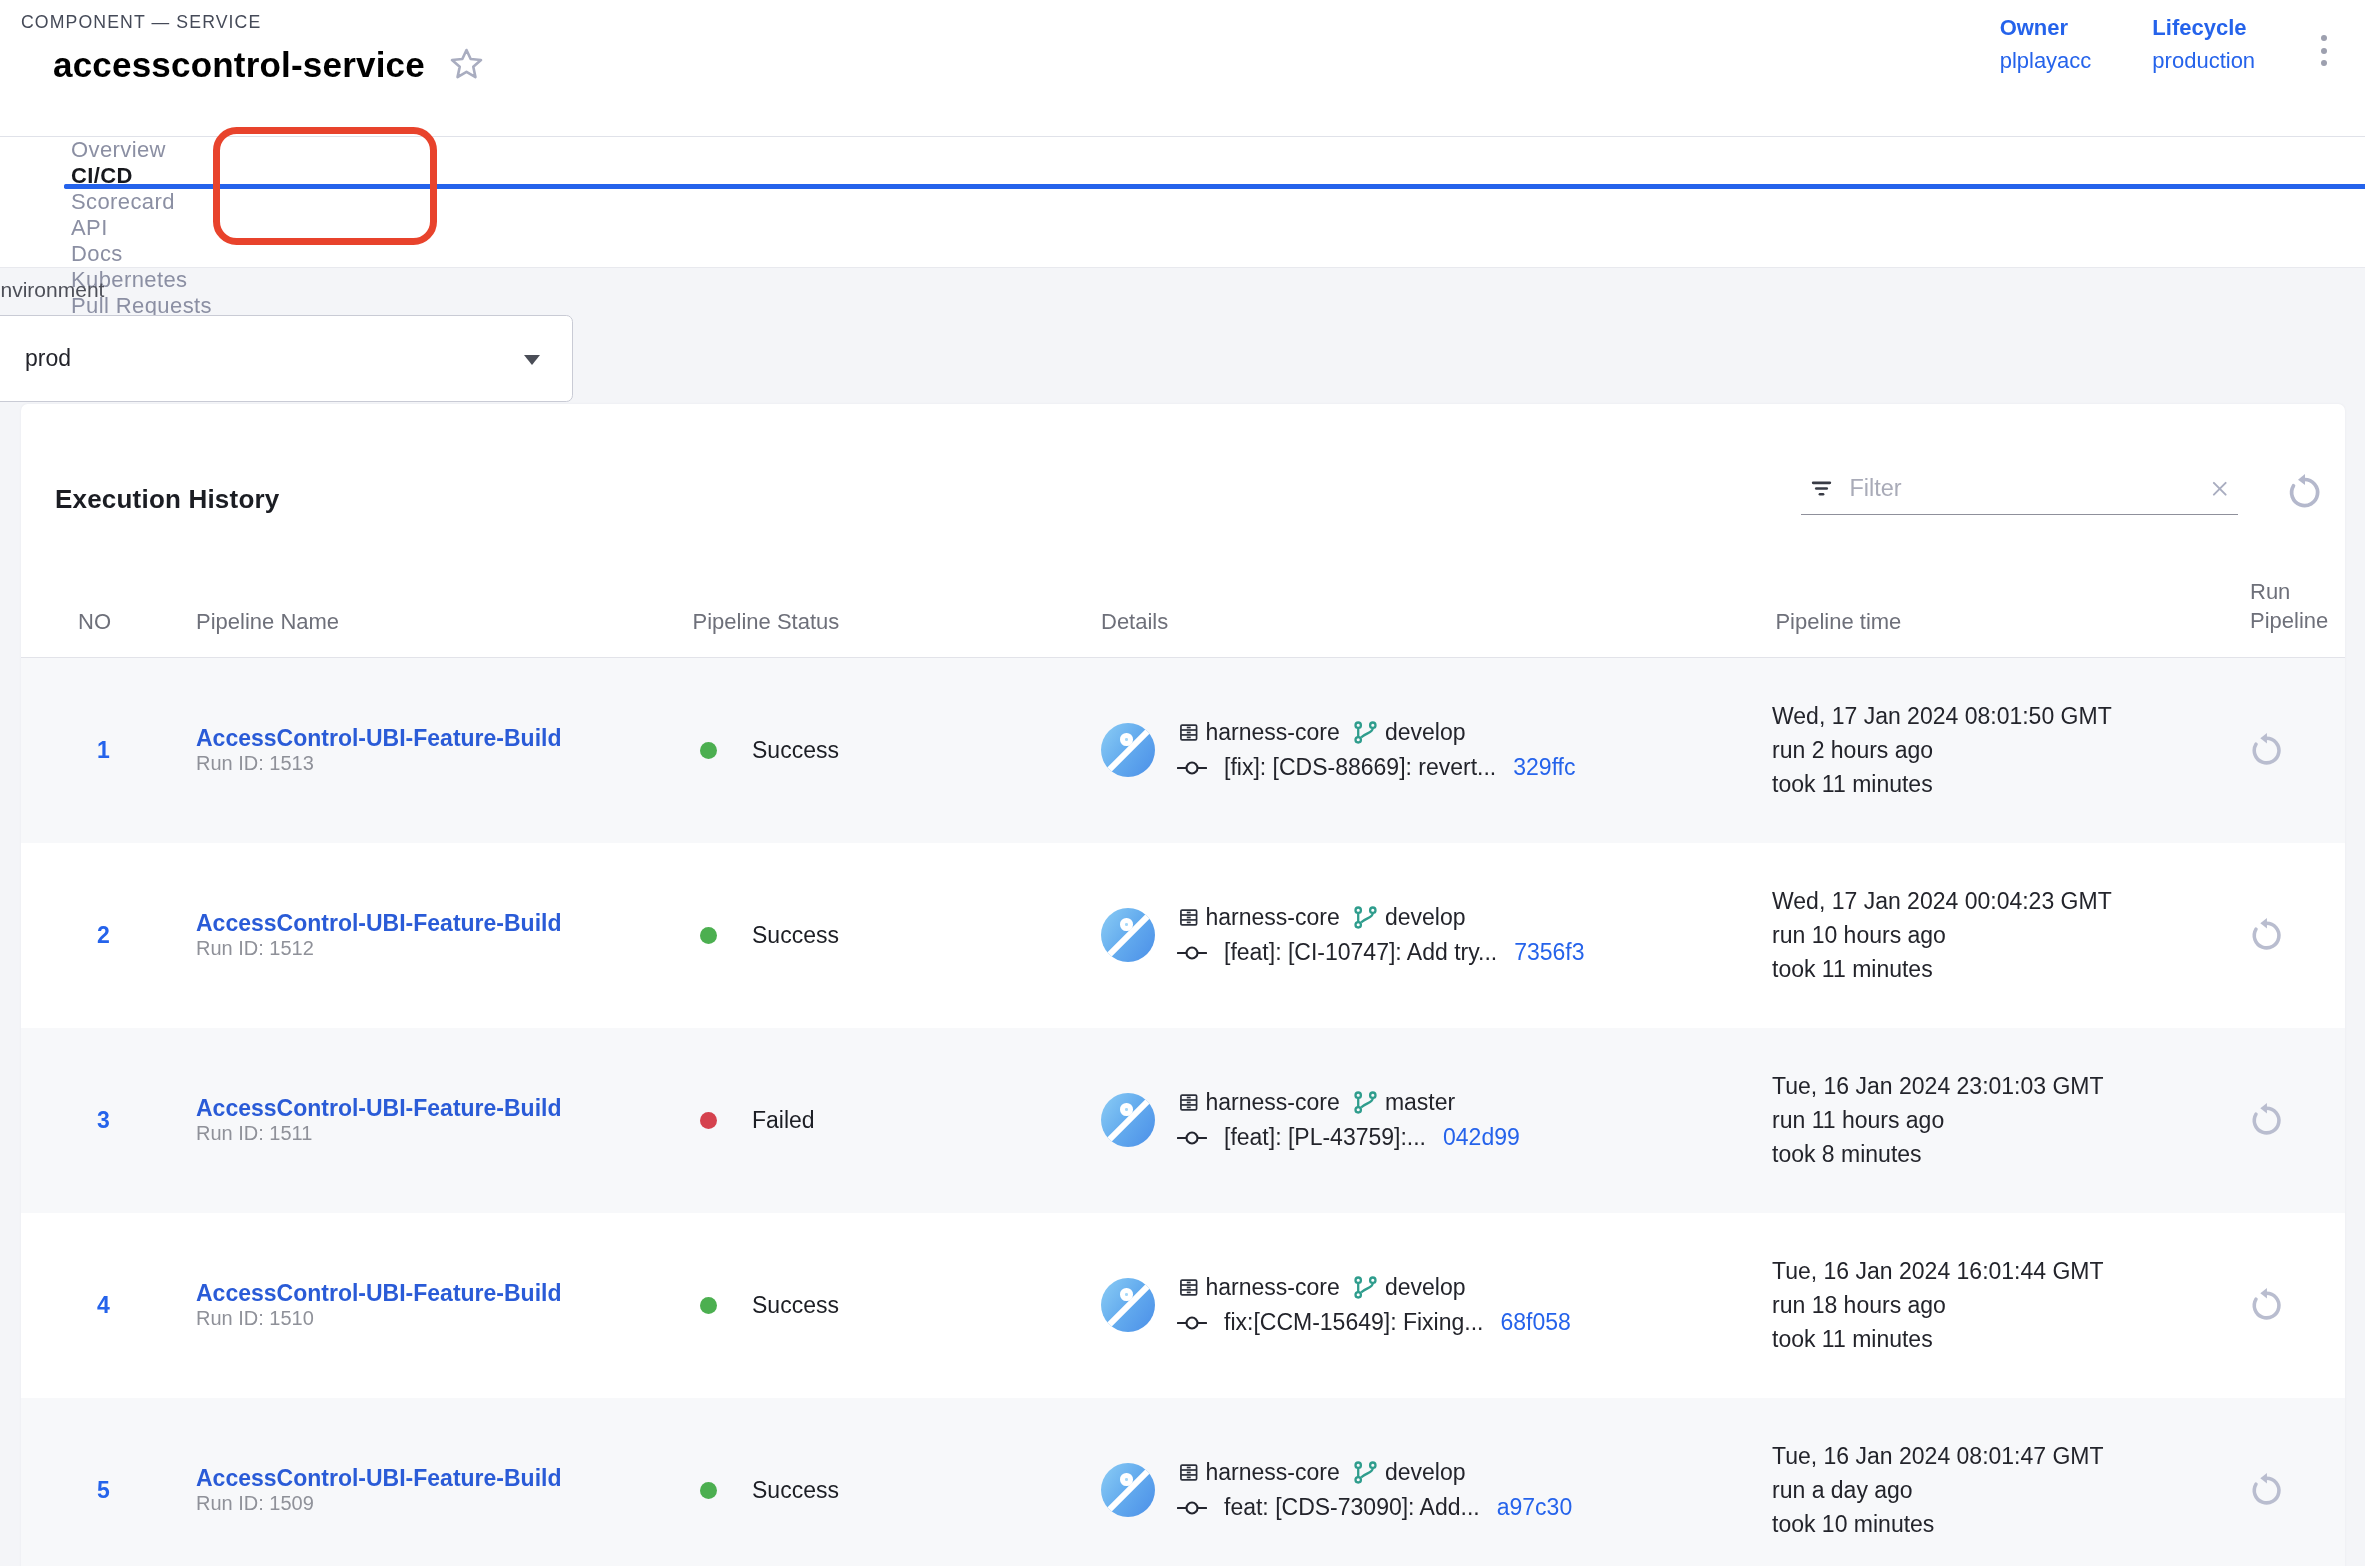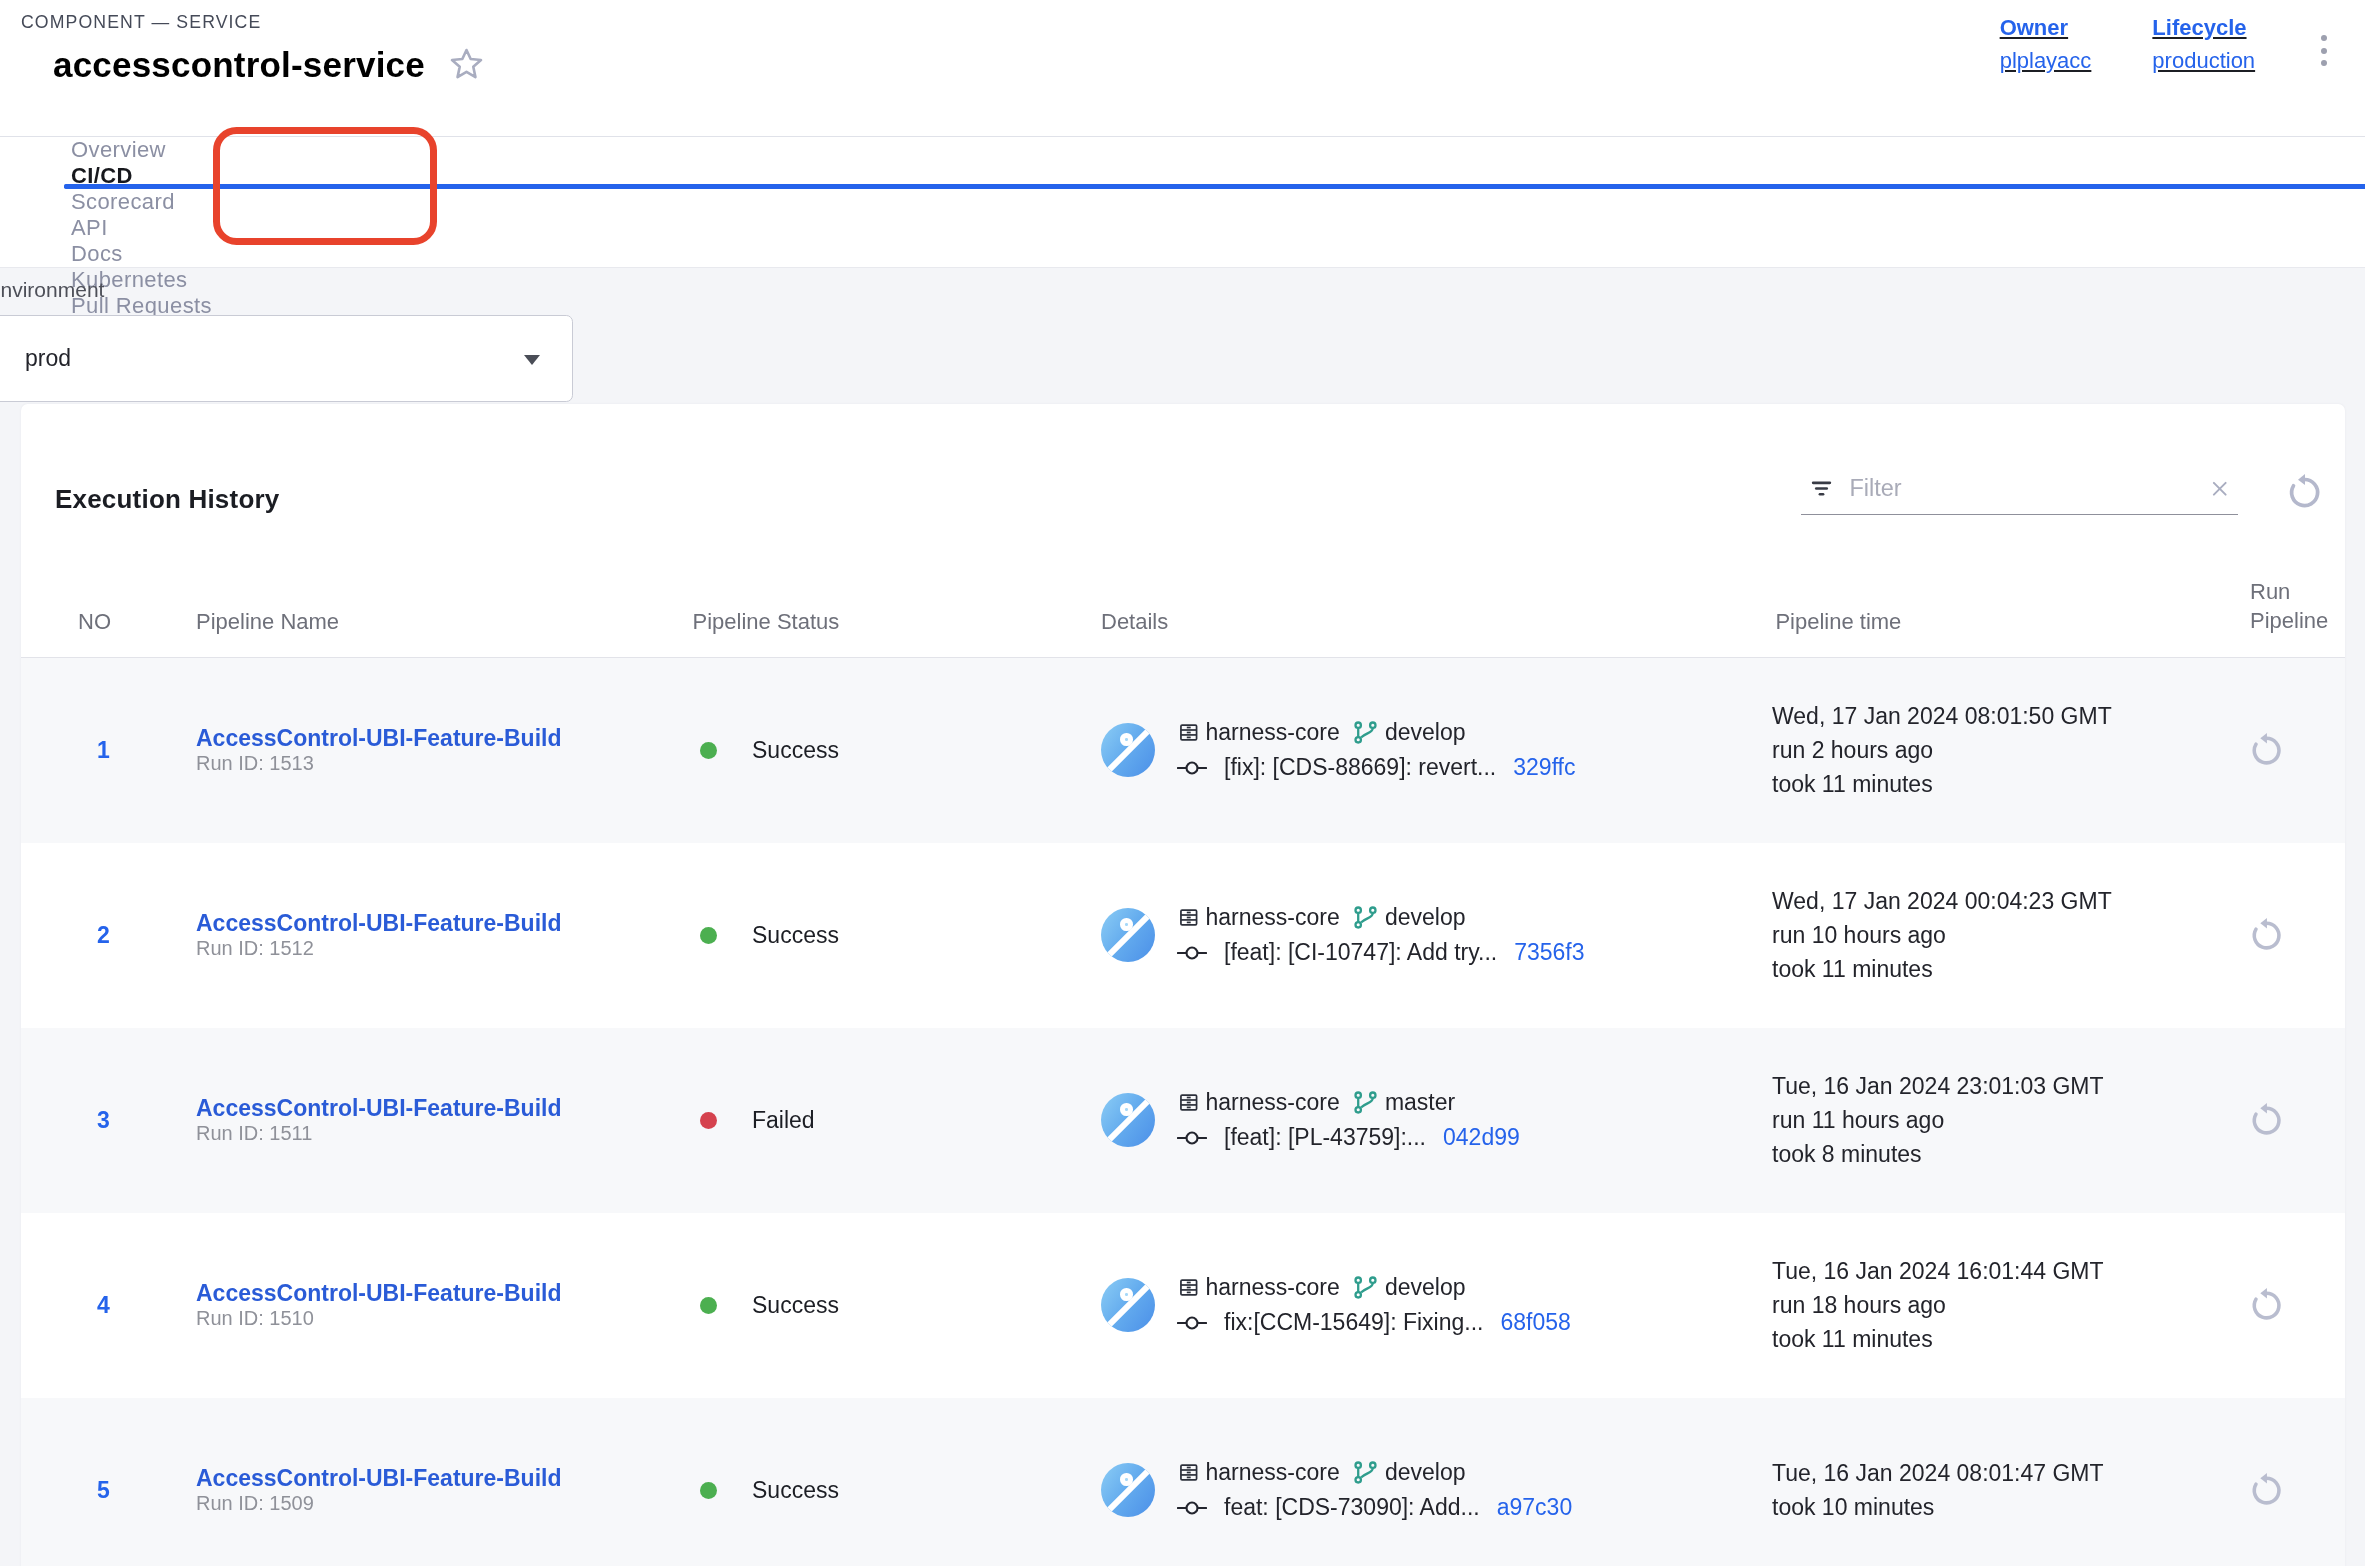--- a/index.html
+++ b/index.html
@@ -16,21 +16,21 @@
   .top {
     background:#fff; height:137px; padding:11.8px 39px 0 21px;
     border-bottom:0.8px solid #e0e2e9; position:relative;
   }
   .kicker {
     font-size:17.7px; font-weight:500; color:#454a58; letter-spacing:1.1px;
   }
   .title-row { display:flex; align-items:center; gap:22px; margin-top:11.8px; }
   .title-row h1 { font-size:35px; font-weight:700; color:#000000; letter-spacing:0.2px;margin-left:32px; }
   .star-btn { width:39px; height:39px; display:flex; align-items:center; justify-content:center; cursor:pointer; }
-  .meta { position:absolute; top:15px; right:34px; display:flex; align-items:flex-start; gap:61px;text-decoration:underline; }
+  .meta { position:absolute; top:15px; right:34px; display:flex; align-items:flex-start; gap:61px; }
   .meta-block { display:flex; flex-direction:column; gap:6.7px; }
   .meta-label { font-size:22px; font-weight:700; color:#2563eb; }
   .meta-value { font-size:22px; font-weight:400; color:#2563eb; cursor:pointer; }
   .kebab { display:flex; flex-direction:column; gap:6.7px; padding:8.4px 5px; margin-top:11.8px; cursor:pointer; }
   .kebab i { width:5.9px; height:5.9px; border-radius:50%; background:#9da0af; }
 
   
   .tabbar {
     background:#fff; height:131px; display:flex; align-items:stretch;
     padding-left:71px; column-gap:126px; border-bottom:0.8px solid #e8e9ee;flex-direction:column;
@@ -510,20 +510,21 @@
                   <line x1="1" y1="12" x2="10.2" y2="12"></line>
                   <line x1="23.8" y1="12" x2="33" y2="12"></line>
               </svg>
               <span class="msg">feat: [CDS-73090]: Add...</span>
               <a class="hash">a97c30</a>
             </span>
           </span>
         </div>
         <div class="cell-time">
           <div>Tue, 16 Jan 2024 08:01:47 GMT</div>
+            <div>run a day ago</div>
             <div>took 10 minutes</div>
         </div>
         <div class="cell-run">
           <span class="icon-btn">
             <svg width="37" height="37" viewBox="0 0 24 24" fill="none">
               <path d="M12 4 A8 8 0 1 1 5.2 7.9" stroke="#b9bdcf" stroke-width="2.3" stroke-linecap="round"></path>
               <path d="M12.3 0.6 L8.0 4.1 L12.3 7.4 Z" fill="#b9bdcf"></path>
             </svg>
           </span>
         </div>

